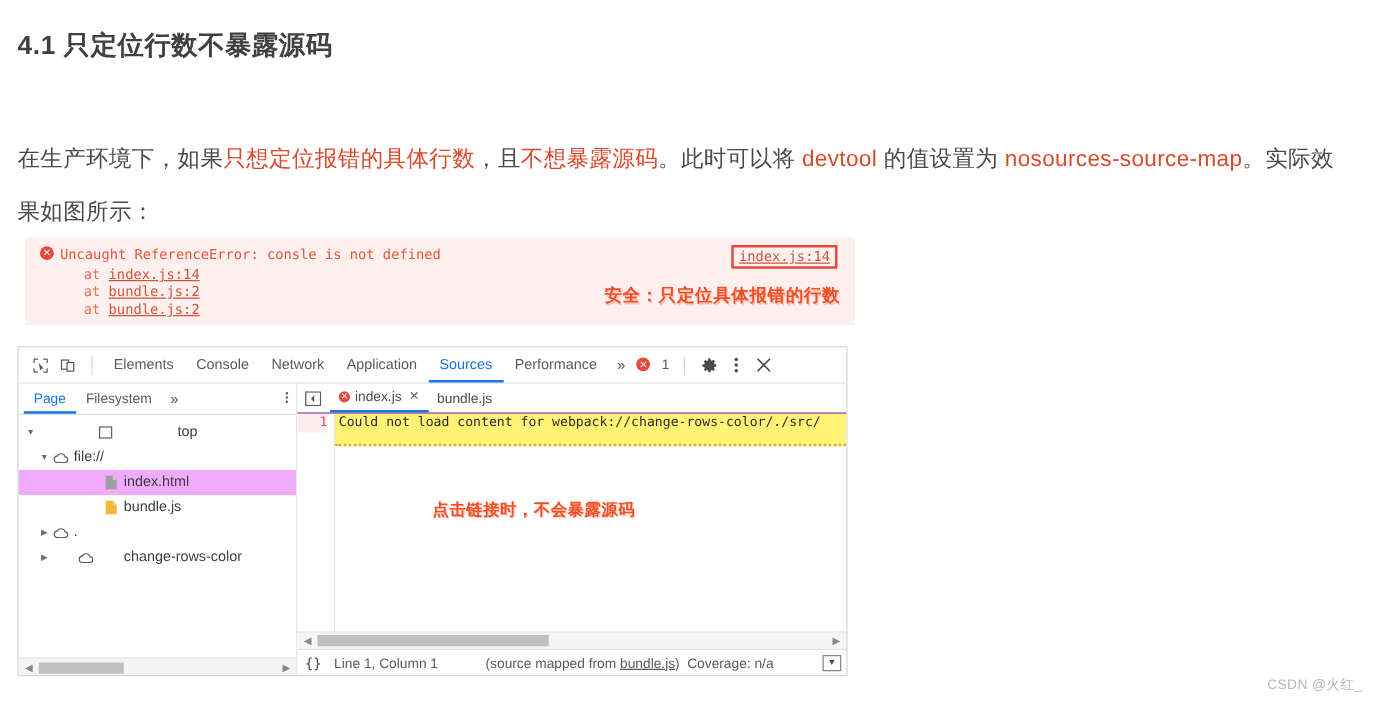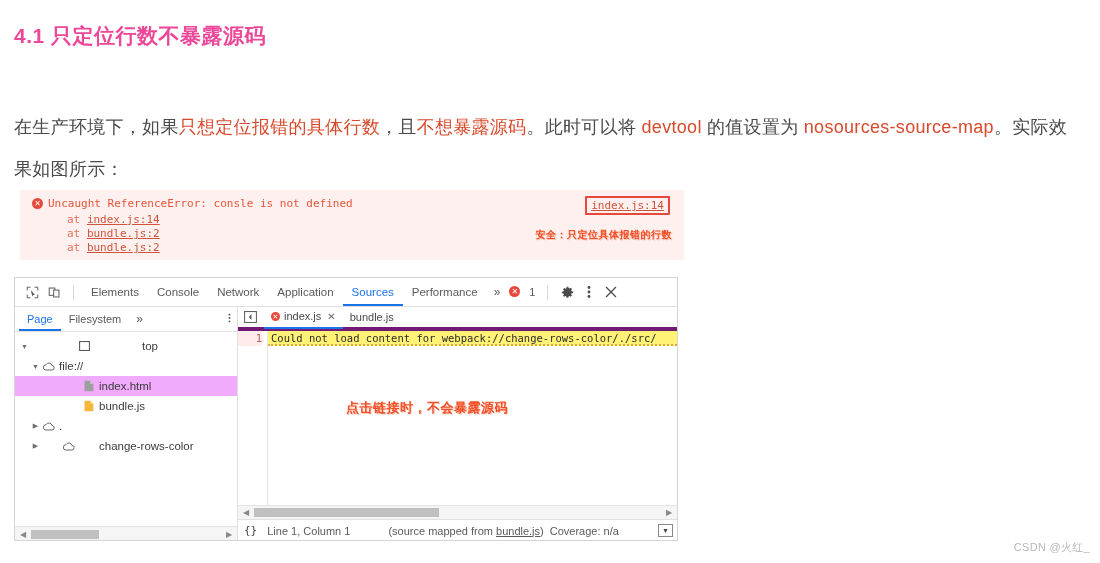--- a/index.html
+++ b/index.html
@@ -15,21 +15,21 @@
     overflow: hidden;
   }
 
   
   .article-heading {
     position: absolute;
     left: 14px;
     top: 22px;
     font-size: 21px;
     font-weight: bold;
-    color: #ec4899;
+    color: #404040;
     letter-spacing: 0.5px;
     white-space: nowrap;
   }
   .article-para {
     position: absolute;
     left: 14px;
     top: 106px;
     width: 1070px;
     font-size: 18px;
     line-height: 42px;
@@ -97,21 +97,21 @@
     text-decoration: underline;
     border: 2px solid #e8483a;
     padding: 1px 4px;
     border-radius: 1px;
     background: #fdf0ee;
   }
   .console-annot {
     position: absolute;
     right: 12px;
     top: 38px;
-    font-size: 10px;
+    font-size: 14px;
     font-weight: bold;
     color: #f24d24;
     text-shadow: 1px 1px 0 rgba(255,150,120,0.45);
     letter-spacing: 0.5px;
     white-space: nowrap;
   }
 
   
   .devtools {
     position: absolute;
@@ -269,21 +269,21 @@
     top: 1px;
     height: 9px;
     background: #c0c0c0;
   }
 
   
   .ed-tabs {
     height: 24px;
     display: flex;
     align-items: center;
-    border-bottom: 4px solid #701a75;
+    border-bottom: 1px solid #701a75;
     box-sizing: border-box;
     padding-left: 3px;
   }
   .ed-panelbtn {
     width: 18px; height: 18px;
     display: flex; align-items: center; justify-content: center;
     margin-right: 5px;
     color: #5a5a5a;
   }
   .ed-tab {
@@ -326,21 +326,21 @@
     color: #c06060;
     background: #fff;
   }
   .gutter .gline1 { background: #fdeceb; height: 15px; line-height: 15px; }
   .code-area {
     flex: 1;
     position: relative;
     overflow: hidden;
   }
   .code-line1 {
-    height: 15px;
+    height: 26px;
     line-height: 15px;
     background: #fff275;
     font-family: "DejaVu Sans Mono", "Liberation Mono", monospace;
     font-size: 10.5px;
     color: #2b2b2b;
     white-space: nowrap;
     padding-left: 3px;
     box-sizing: border-box;
     border-bottom: 2px dotted #d6a94e;
     position: relative;

